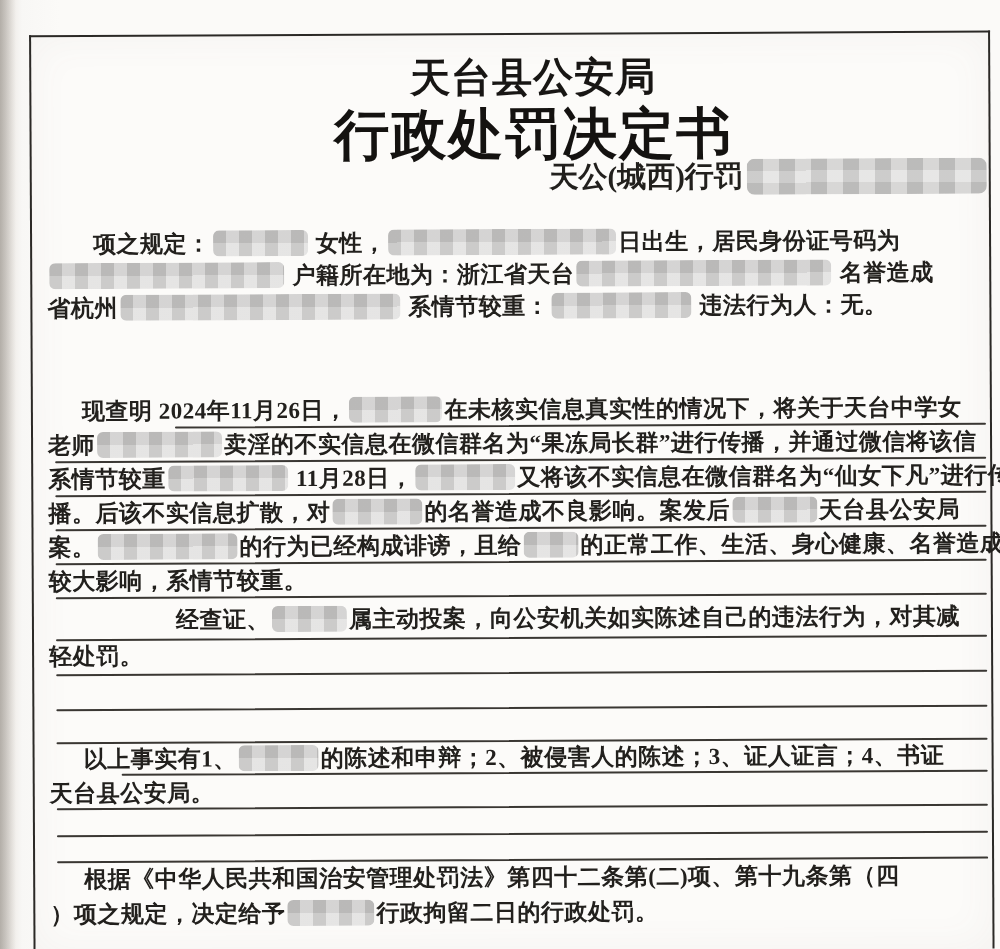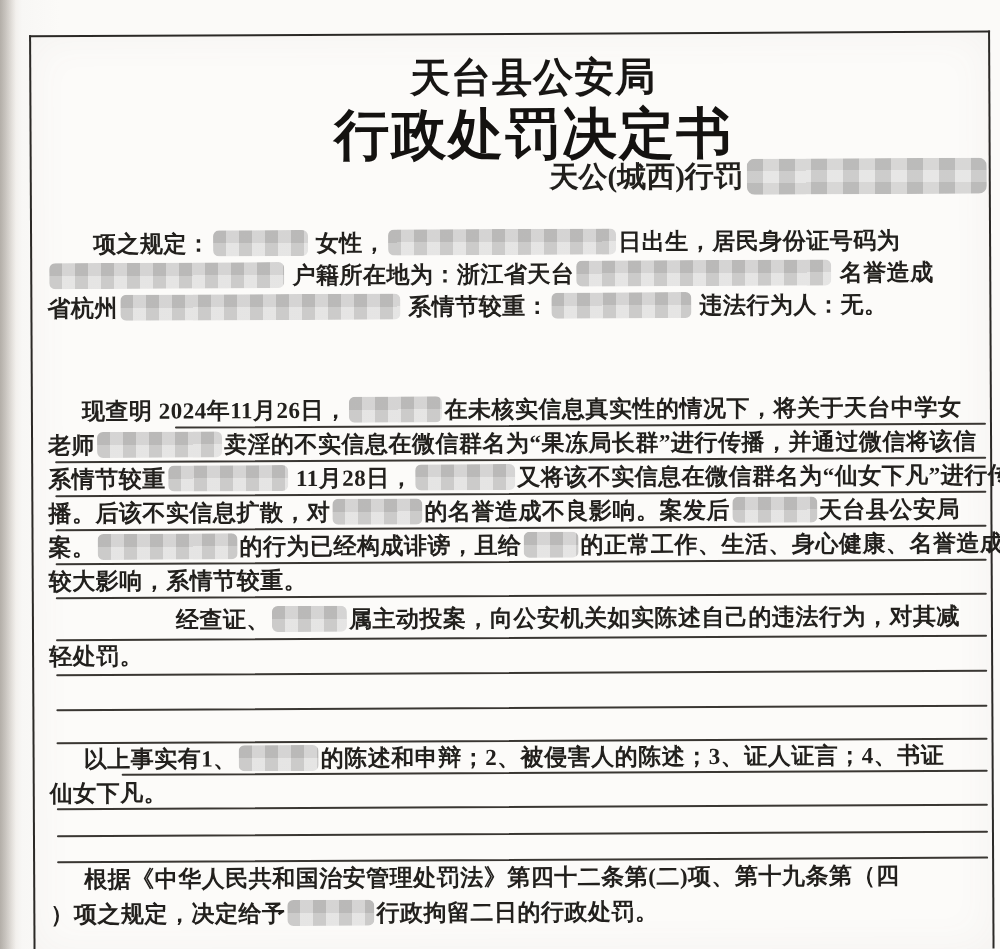--- a/index.html
+++ b/index.html
@@ -87,21 +87,21 @@
           <div class="doc-line" style="top: 292px; left: 48px;"><span class="seg-text">省杭州</span><span class="seg-redacted" style="width: 280px;"></span><span class="seg-text"> 系情节较重：</span><span class="seg-redacted" style="width: 140px;"></span><span class="seg-text"> 违法行为人：无。</span></div>
           <div class="doc-line" style="top: 395px; left: 48px; padding-left: 34px;"><span class="seg-text">现查明 2024年11月26日，</span><span class="seg-redacted" style="width: 93px;"></span><span class="seg-text">在未核实信息真实性的情况下，将关于天台中学女</span></div>
           <div class="doc-line" style="top: 429px; left: 48px;"><span class="seg-text">老师</span><span class="seg-redacted" style="width: 125px;"></span><span class="seg-text">卖淫的不实信息在微信群名为“果冻局长群”进行传播，并通过微信将该信</span></div>
           <div class="doc-line" style="top: 463px; left: 48px;"><span class="seg-text">系情节较重</span><span class="seg-redacted" style="width: 120px;"></span><span class="seg-text"> 11月28日，</span><span class="seg-redacted" style="width: 100px;"></span><span class="seg-text">又将该不实信息在微信群名为“仙女下凡”进行传</span></div>
           <div class="doc-line" style="top: 497px; left: 48px;"><span class="seg-text">播。后该不实信息扩散，对</span><span class="seg-redacted" style="width: 90px;"></span><span class="seg-text">的名誉造成不良影响。案发后</span><span class="seg-redacted" style="width: 85px;"></span><span class="seg-text">天台县公安局</span></div>
           <div class="doc-line" style="top: 531px; left: 48px;"><span class="seg-text">案。</span><span class="seg-redacted" style="width: 140px;"></span><span class="seg-text">的行为已经构成诽谤，且给</span><span class="seg-redacted" style="width: 55px;"></span><span class="seg-text">的正常工作、生活、身心健康、名誉造成</span></div>
           <div class="doc-line" style="top: 565px; left: 48px;"><span class="seg-text">较大影响，系情节较重。</span></div>
           <div class="doc-line" style="top: 604px; left: 48px; padding-left: 127px;"><span class="seg-text">经查证、</span><span class="seg-redacted" style="width: 75px;"></span><span class="seg-text">属主动投案，向公安机关如实陈述自己的违法行为，对其减</span></div>
           <div class="doc-line" style="top: 640px; left: 48px;"><span class="seg-text">轻处罚。</span></div>
           <div class="doc-line" style="top: 743px; left: 48px; padding-left: 34px;"><span class="seg-text">以上事实有1、</span><span class="seg-redacted" style="width: 80px;"></span><span class="seg-text">的陈述和申辩；2、被侵害人的陈述；3、证人证言；4、书证</span></div>
-          <div class="doc-line" style="top: 777px; left: 48px;"><span class="seg-text">仙女下凡。</span></div>
+          <div class="doc-line" style="top: 777px; left: 48px;"><span class="seg-text">天台县公安局。</span></div>
           <div class="doc-line" style="top: 863px; left: 48px; padding-left: 34px;"><span class="seg-text">根据《中华人民共和国治安管理处罚法》第四十二条第(二)项、第十九条第（四</span></div>
           <div class="doc-line" style="top: 898px; left: 48px;"><span class="seg-text">）项之规定，决定给予</span><span class="seg-redacted" style="width: 87px;"></span><span class="seg-text">行政拘留二日的行政处罚。</span></div>
           <div class="ruled-line" style="top: 425px; left: 175px; right: 14px;"></div>
           <div class="ruled-line" style="top: 459px; left: 55px; right: 14px;"></div>
           <div class="ruled-line" style="top: 493px; left: 55px; right: 14px;"></div>
           <div class="ruled-line" style="top: 527px; left: 55px; right: 14px;"></div>
           <div class="ruled-line" style="top: 561px; left: 55px; right: 14px;"></div>
           <div class="ruled-line" style="top: 595px; left: 55px; right: 14px;"></div>
           <div class="ruled-line" style="top: 637px; left: 55px; right: 14px;"></div>
           <div class="ruled-line" style="top: 672px; left: 55px; right: 14px;"></div>

